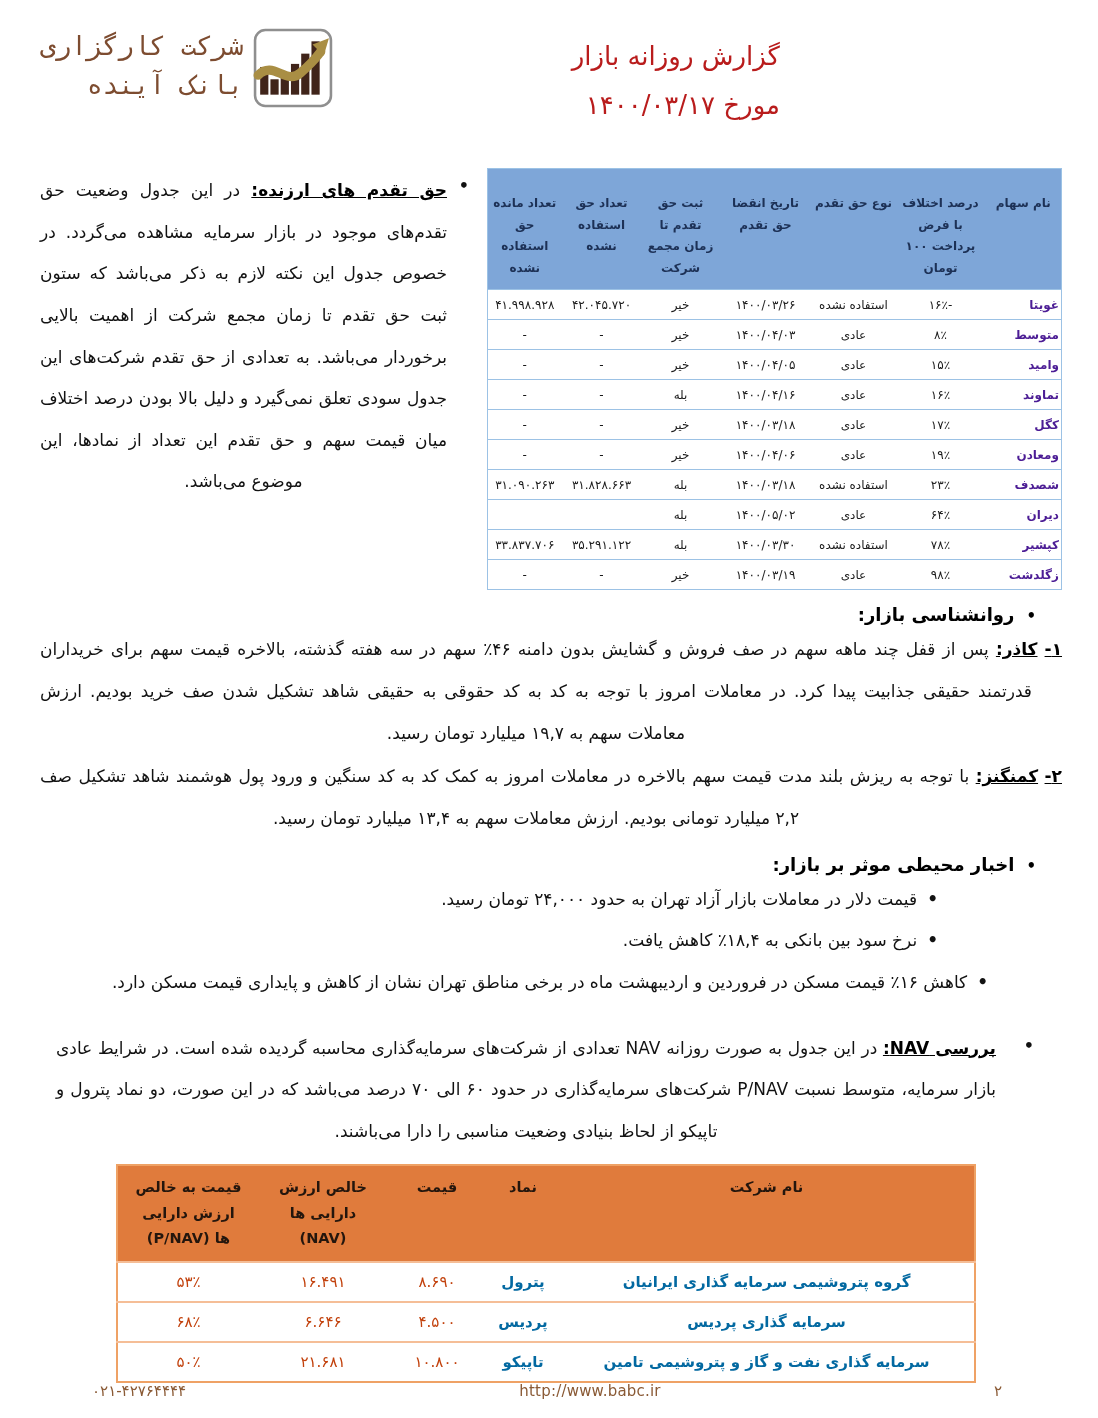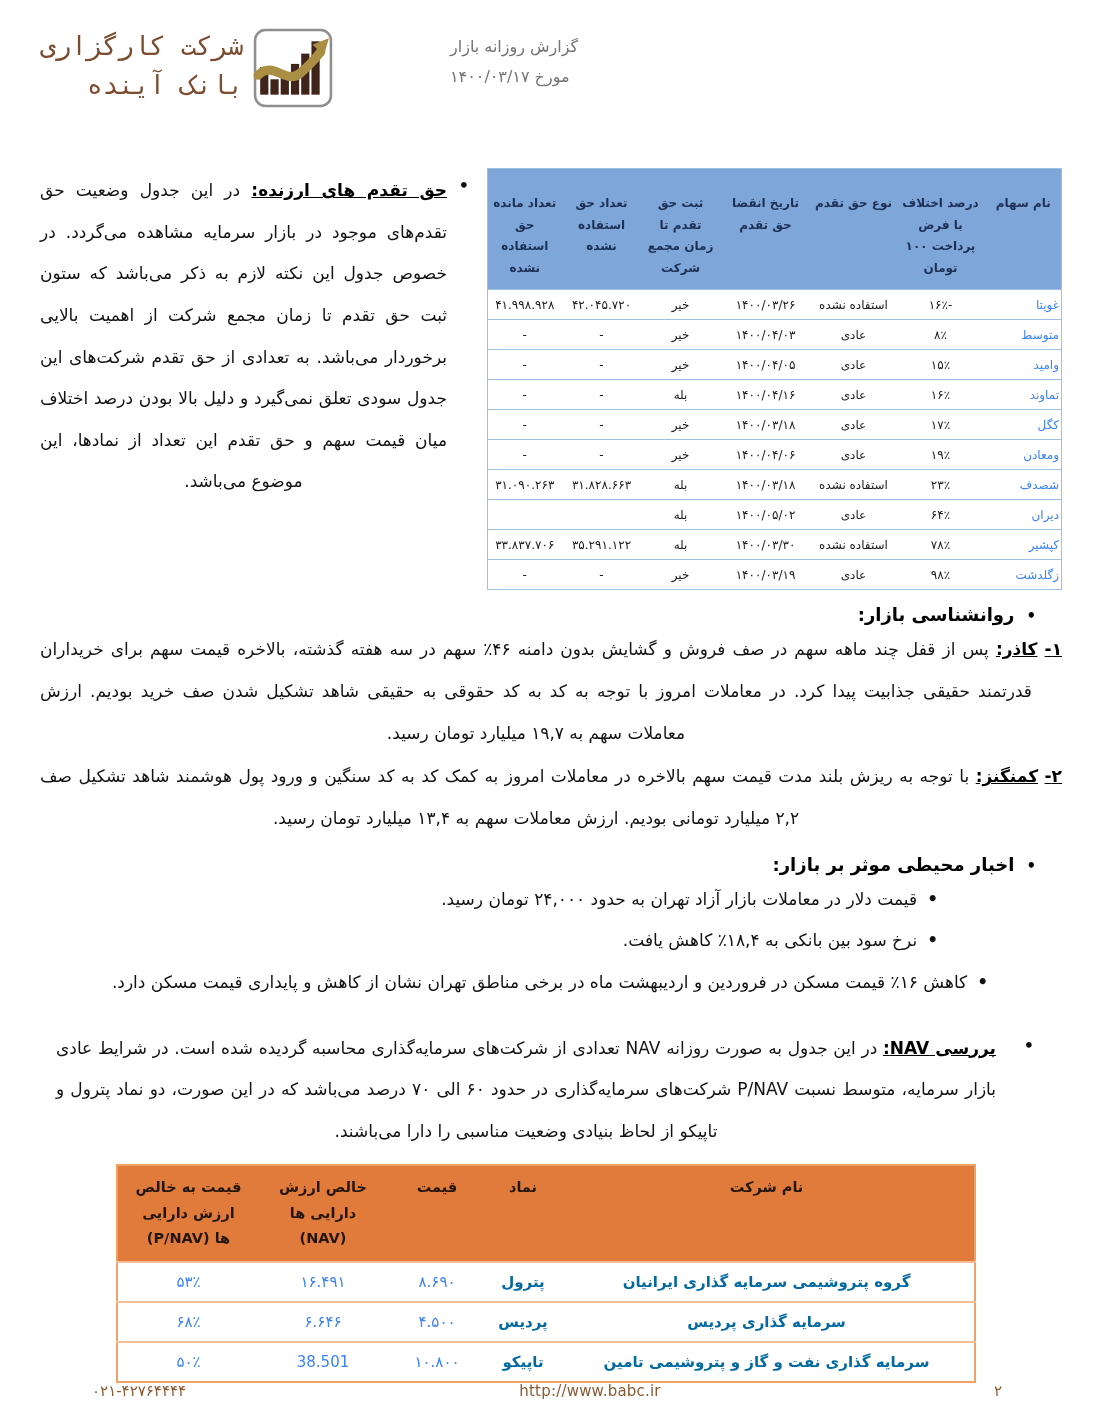--- a/index.html
+++ b/index.html
@@ -4,40 +4,40 @@
 <style>
   html,body{margin:0;padding:0;background:#ffffff;}
   body{font-family:"DejaVu Sans",sans-serif;}
   .page{position:relative;width:1098px;height:1418px;background:#fff;overflow:hidden;
         box-sizing:border-box;padding:24px 36px 0 40px;direction:rtl;color:#111;}
 
   
   .hdr{position:relative;height:118px;margin-bottom:26px;}
   .brand{position:absolute;top:4px;left:0;display:flex;gap:10px;align-items:center;font-family:Liberation Mono, monospace;}
   .brand-text{text-align:right;color:#7d4c30;font-size:26px;line-height:1.5;white-space:nowrap;}
-  .title-block{position:absolute;top:8px;left:410px;width:330px;text-align:left;
-               color:#737373;font-size:16px;line-height:1.9;}
+  .title-block{position:absolute;top:8px;left:410px;width:330px;text-align:right;
+               color:#b91c1c;font-size:26px;line-height:1.9;}
 
   
   .para{font-size:17px;line-height:2.45;text-align:justify;text-align-last:center;color:#121212;}
   .b{font-weight:700;color:#000;text-decoration:underline;}
 
   
   .sec1{display:flex;gap:14px;align-items:flex-start;}
   .tblwrap{flex:0 0 574px;}
   .parawrap{flex:1;position:relative;padding-right:26px;padding-top:2px;}
   .parawrap .dot{position:absolute;right:4px;top:8px;font-weight:700;}
 
   table.t1{width:574px;border-collapse:collapse;table-layout:fixed;font-size:12px;
            border:1px solid #9CC2E5;}
   .t1 th{background:#7EA6D8;color:#1D3156;font-weight:700;padding:24px 2px 10px;
          vertical-align:top;text-align:center;line-height:1.8;}
   .t1 td{border-top:1px solid #9CC2E5;background:#fff;text-align:center;padding:6px 2px;
          color:#1a1a1a;line-height:1.35;height:17px;}
-  .t1 td:first-child{font-weight:400;text-align:right;padding-left:0;color:#3b82f6;}
+  .t1 td:first-child{font-weight:700;text-align:right;padding-left:0;color:#4c1d95;}
 
   
   .sec-head{display:flex;gap:12px;align-items:baseline;font-size:18px;font-weight:700;
             color:#000;margin:14px 26px 4px 0;}
   .sec-head .dot{font-size:15px;}
 
   
   .num-item{font-size:17px;line-height:2.45;text-align:justify;text-align-last:center;
             padding-right:30px;text-indent:-30px;color:#121212;}
 
@@ -47,21 +47,21 @@
   .news-item.wide{padding-right:2px;text-align:justify;text-align-last:center;}
 
   
   .nav-para{position:relative;margin:24px 54px 0 4px;}
   .nav-para .dot{position:absolute;right:-26px;top:8px;font-weight:700;}
 
   table.t2{border-collapse:collapse;table-layout:fixed;width:858px;margin:12px 86px 0 0;
            font-size:15px;border:2px solid #EFA265;}
   .t2 th{background:#E07B3C;color:#24160d;font-weight:700;padding:9px 16px;line-height:1.75;
          font-size:14.5px;text-align:center;vertical-align:top;}
-  .t2 td{border-top:2px solid #F5BE97;background:#fff;text-align:center;padding:10px 4px;color:#3b82f6;}
+  .t2 td{border-top:2px solid #F5BE97;background:#fff;text-align:center;padding:10px 4px;color:#c2410c;}
   .t2 td:first-child,.t2 td:nth-child(2){font-weight:700;color:#0369a1;}
 
   
   .ftr{position:absolute;bottom:18px;left:0;right:0;display:flex;justify-content:space-between;
        align-items:center;padding:0 96px 0 92px;color:#8a5a35;font-size:15px;}
   .ftr .url{letter-spacing:.2px;}
 </style>
 </head>
 <body>
 
@@ -265,21 +265,21 @@
           <td>سرمایه گذاری پردیس</td>
           <td>پردیس</td>
           <td>۴.۵۰۰</td>
           <td>۶.۶۴۶</td>
           <td>۶۸٪</td>
         </tr>
         <tr>
           <td>سرمایه گذاری نفت و گاز و پتروشیمی تامین</td>
           <td>تاپیکو</td>
           <td>۱۰.۸۰۰</td>
-          <td>38.501</td>
+          <td>۲۱.۶۸۱</td>
           <td>۵۰٪</td>
         </tr>
       </tbody>
   </table>
 
   <div class="ftr">
     <span>۲</span>
     <span class="url" dir="ltr">http://www.babc.ir</span>
     <span dir="ltr">۰۲۱-۴۲۷۶۴۴۴۴</span>
   </div>

